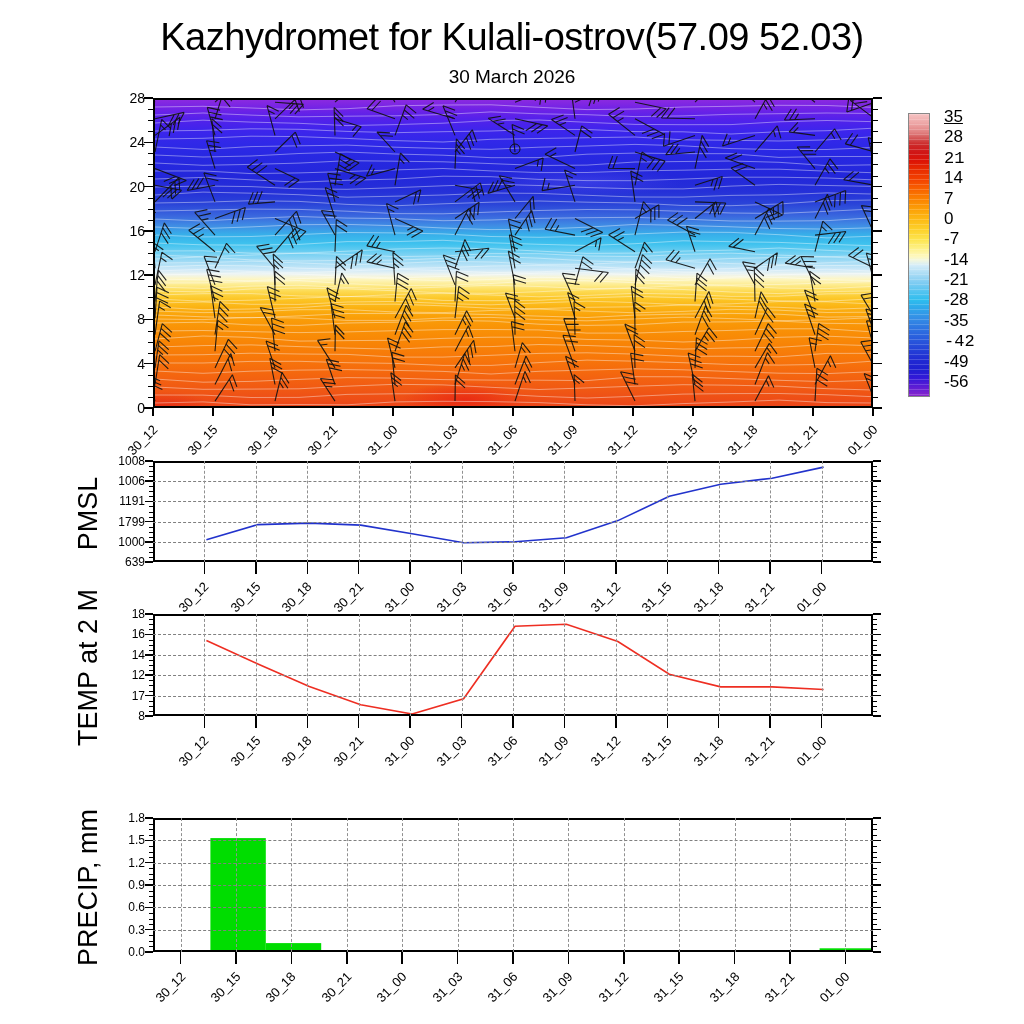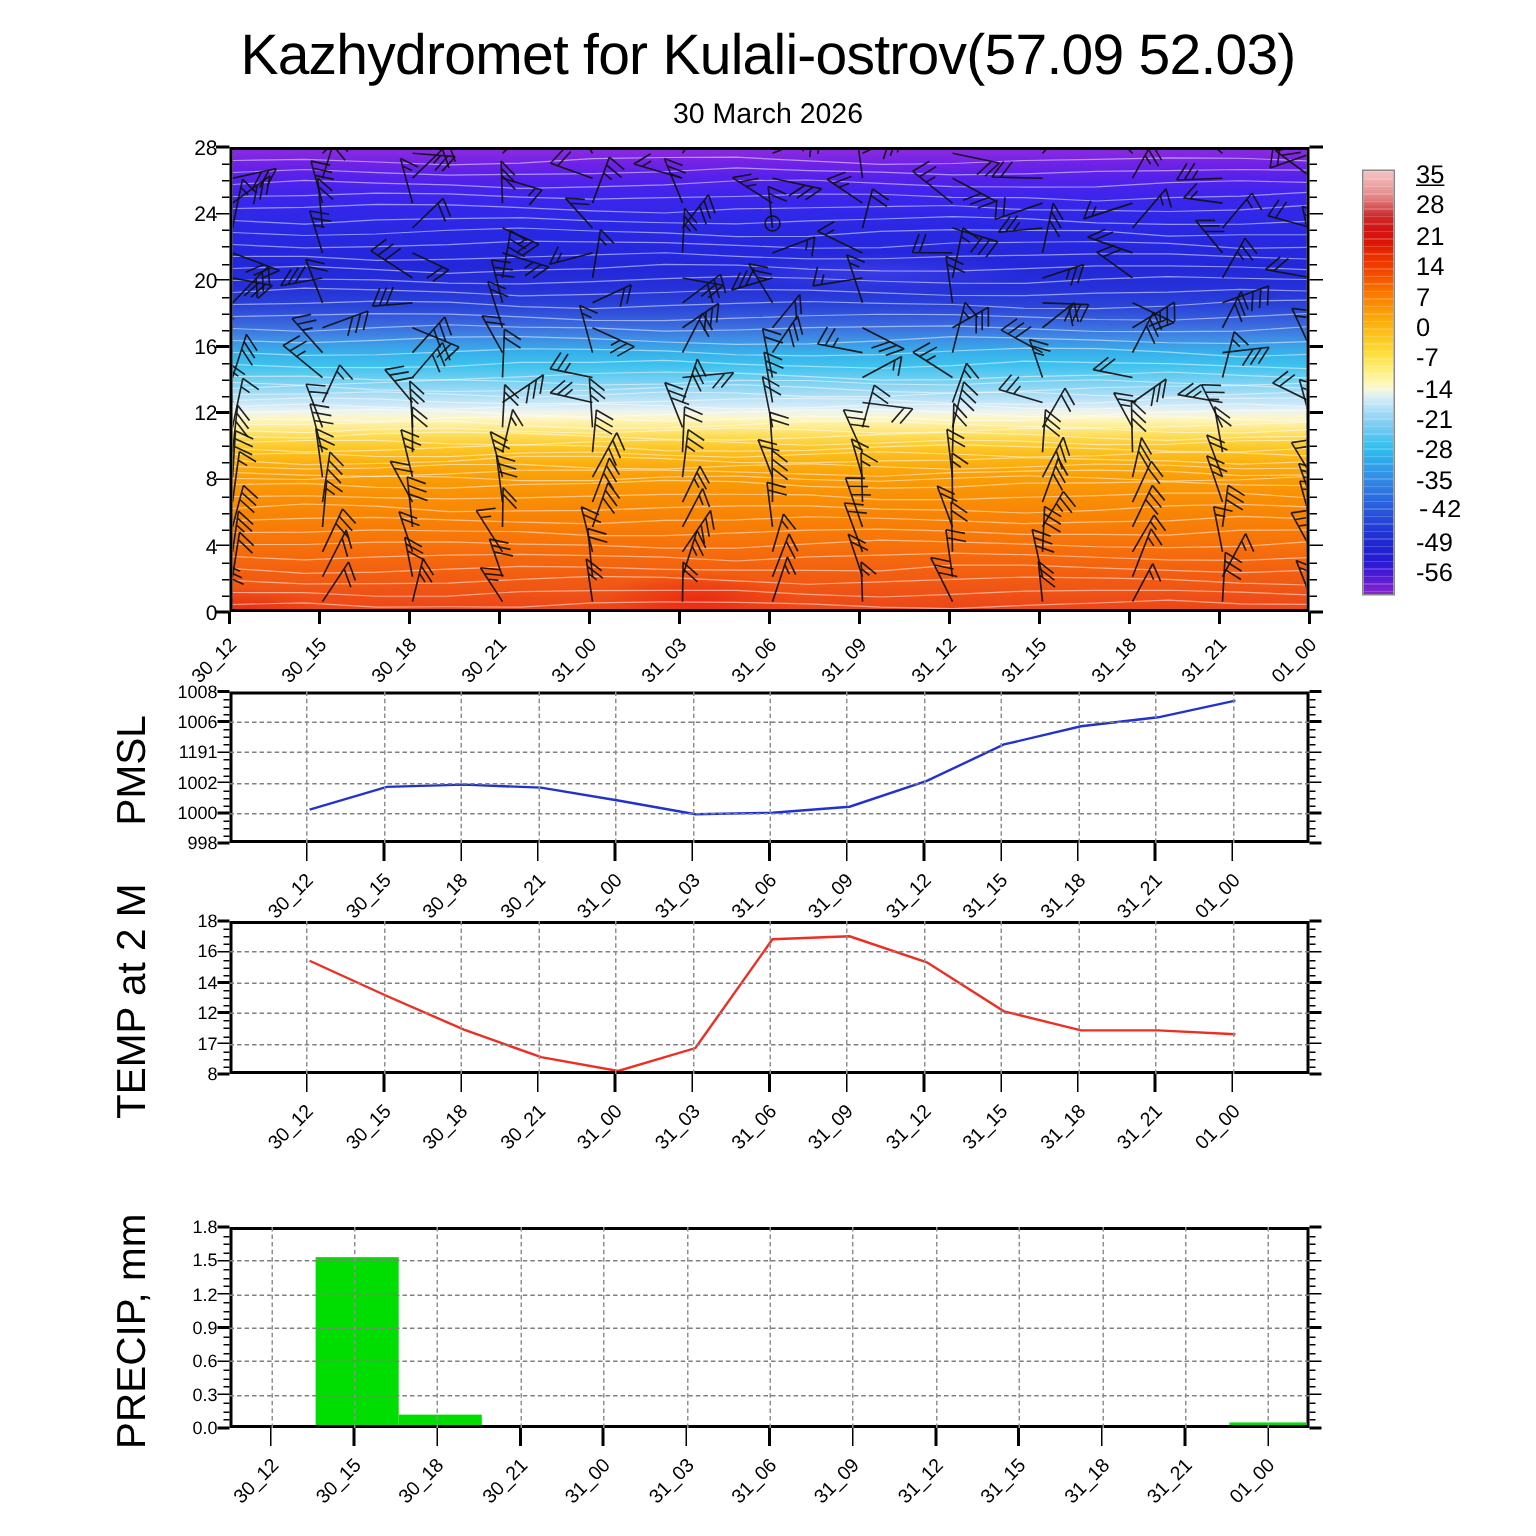--- a/index.html
+++ b/index.html
@@ -446,21 +446,21 @@
     <div class="tick" style="left: 692.25px; top: 408px; width: 1.5px; height: 8px;"></div>
     <div class="xlab" style="left: 690px; top: 422px;">31_15</div>
     <div class="tick" style="left: 752.25px; top: 408px; width: 1.5px; height: 8px;"></div>
     <div class="xlab" style="left: 750px; top: 422px;">31_18</div>
     <div class="tick" style="left: 812.25px; top: 408px; width: 1.5px; height: 8px;"></div>
     <div class="xlab" style="left: 810px; top: 422px;">31_21</div>
     <div class="tick" style="left: 872.25px; top: 408px; width: 1.5px; height: 8px;"></div>
     <div class="xlab" style="left: 870px; top: 422px;">01_00</div>
     <div class="cb-label" style="top: 117.074px; text-decoration: underline;">35</div>
     <div class="cb-label" style="top: 137.443px;">28</div>
-    <div class="cb-label" style="top: 157.811px;">21</div>
+    <div class="cb-label" style="top: 157.811px; font-family: Liberation Mono, monospace;">21</div>
     <div class="cb-label" style="top: 178.18px;">14</div>
     <div class="cb-label" style="top: 198.549px;">7</div>
     <div class="cb-label" style="top: 218.918px;">0</div>
     <div class="cb-label" style="top: 239.287px;">-7</div>
     <div class="cb-label" style="top: 259.656px;">-14</div>
     <div class="cb-label" style="top: 280.025px;">-21</div>
     <div class="cb-label" style="top: 300.393px;">-28</div>
     <div class="cb-label" style="top: 320.762px;">-35</div>
     <div class="cb-label" style="top: 341.131px; font-family: Liberation Mono, monospace;">-42</div>
     <div class="cb-label" style="top: 361.5px;">-49</div>
@@ -475,27 +475,27 @@
     <div class="vgrid" style="left: 358.714px; top: 461px; height: 101px;"></div>
     <div class="vgrid" style="left: 410.143px; top: 461px; height: 101px;"></div>
     <div class="vgrid" style="left: 461.571px; top: 461px; height: 101px;"></div>
     <div class="vgrid" style="left: 513px; top: 461px; height: 101px;"></div>
     <div class="vgrid" style="left: 564.429px; top: 461px; height: 101px;"></div>
     <div class="vgrid" style="left: 615.857px; top: 461px; height: 101px;"></div>
     <div class="vgrid" style="left: 667.286px; top: 461px; height: 101px;"></div>
     <div class="vgrid" style="left: 718.714px; top: 461px; height: 101px;"></div>
     <div class="vgrid" style="left: 770.143px; top: 461px; height: 101px;"></div>
     <div class="vgrid" style="left: 821.571px; top: 461px; height: 101px;"></div>
-    <div class="ytick-label" style="left: 101px; top: 562px;">998</div>
+    <div class="ytick-label" style="left: 101px; top: 562px;">639</div>
     <div class="tick" style="left: 145px; top: 561.25px; width: 8px; height: 1.5px;"></div>
     <div class="tick" style="left: 873px; top: 561.25px; width: 8px; height: 1.5px;"></div>
     <div class="ytick-label" style="left: 101px; top: 541.8px;">1000</div>
     <div class="tick" style="left: 145px; top: 541.05px; width: 8px; height: 1.5px;"></div>
     <div class="tick" style="left: 873px; top: 541.05px; width: 8px; height: 1.5px;"></div>
-    <div class="ytick-label" style="left: 101px; top: 521.6px;">1002</div>
+    <div class="ytick-label" style="left: 101px; top: 521.6px;">1799</div>
     <div class="tick" style="left: 145px; top: 520.85px; width: 8px; height: 1.5px;"></div>
     <div class="tick" style="left: 873px; top: 520.85px; width: 8px; height: 1.5px;"></div>
     <div class="ytick-label" style="left: 101px; top: 501.4px;">1191</div>
     <div class="tick" style="left: 145px; top: 500.65px; width: 8px; height: 1.5px;"></div>
     <div class="tick" style="left: 873px; top: 500.65px; width: 8px; height: 1.5px;"></div>
     <div class="ytick-label" style="left: 101px; top: 481.2px;">1006</div>
     <div class="tick" style="left: 145px; top: 480.45px; width: 8px; height: 1.5px;"></div>
     <div class="tick" style="left: 873px; top: 480.45px; width: 8px; height: 1.5px;"></div>
     <div class="ytick-label" style="left: 101px; top: 461px;">1008</div>
     <div class="tick" style="left: 145px; top: 460.25px; width: 8px; height: 1.5px;"></div>

